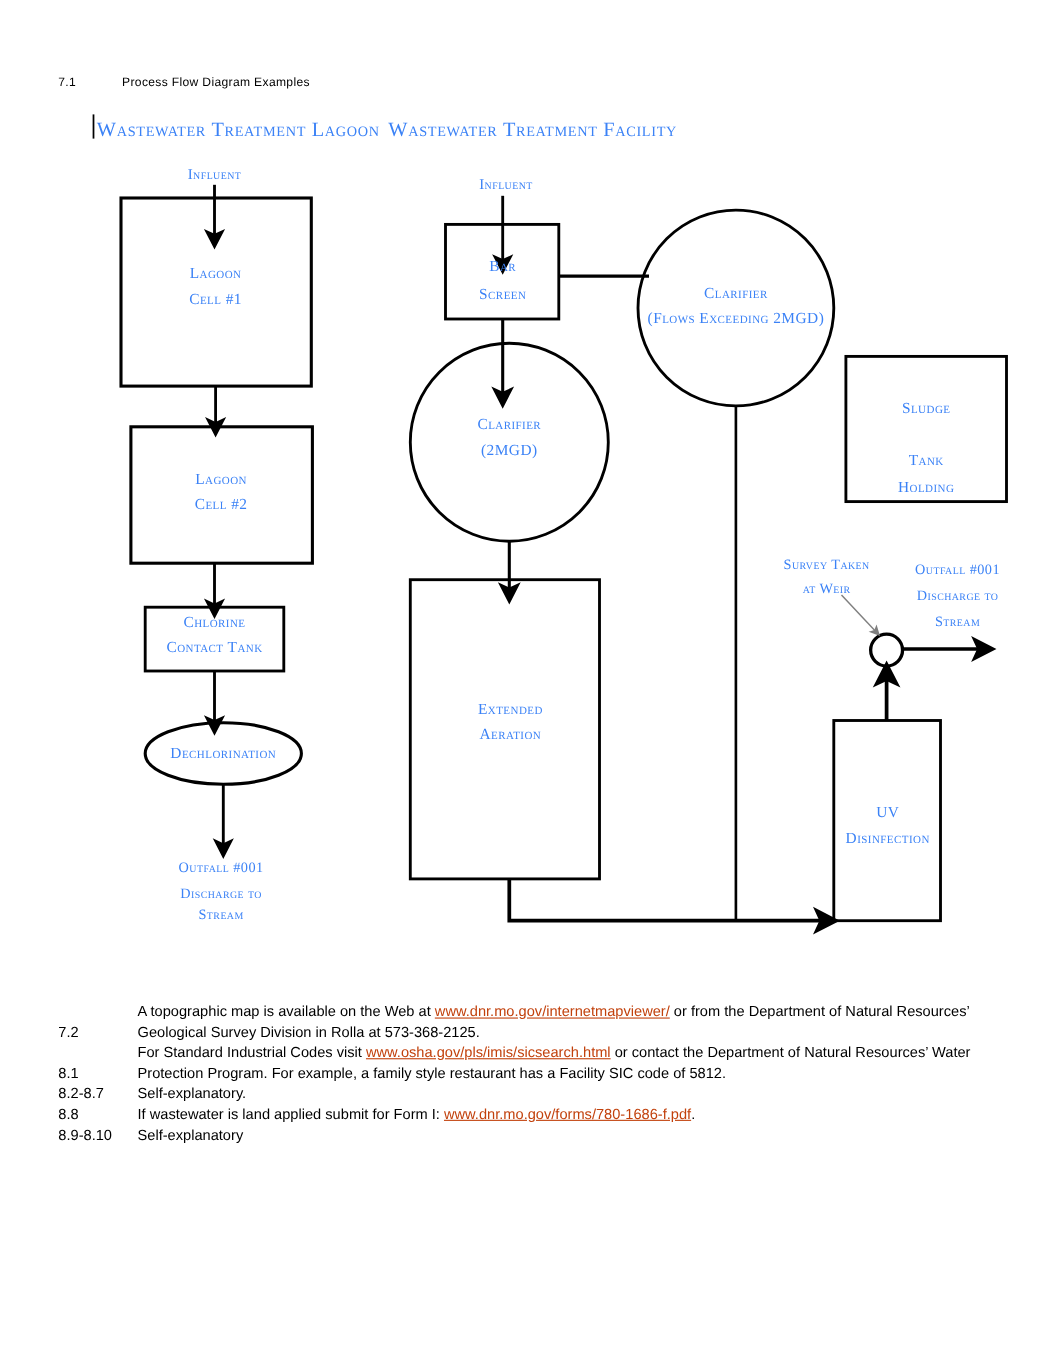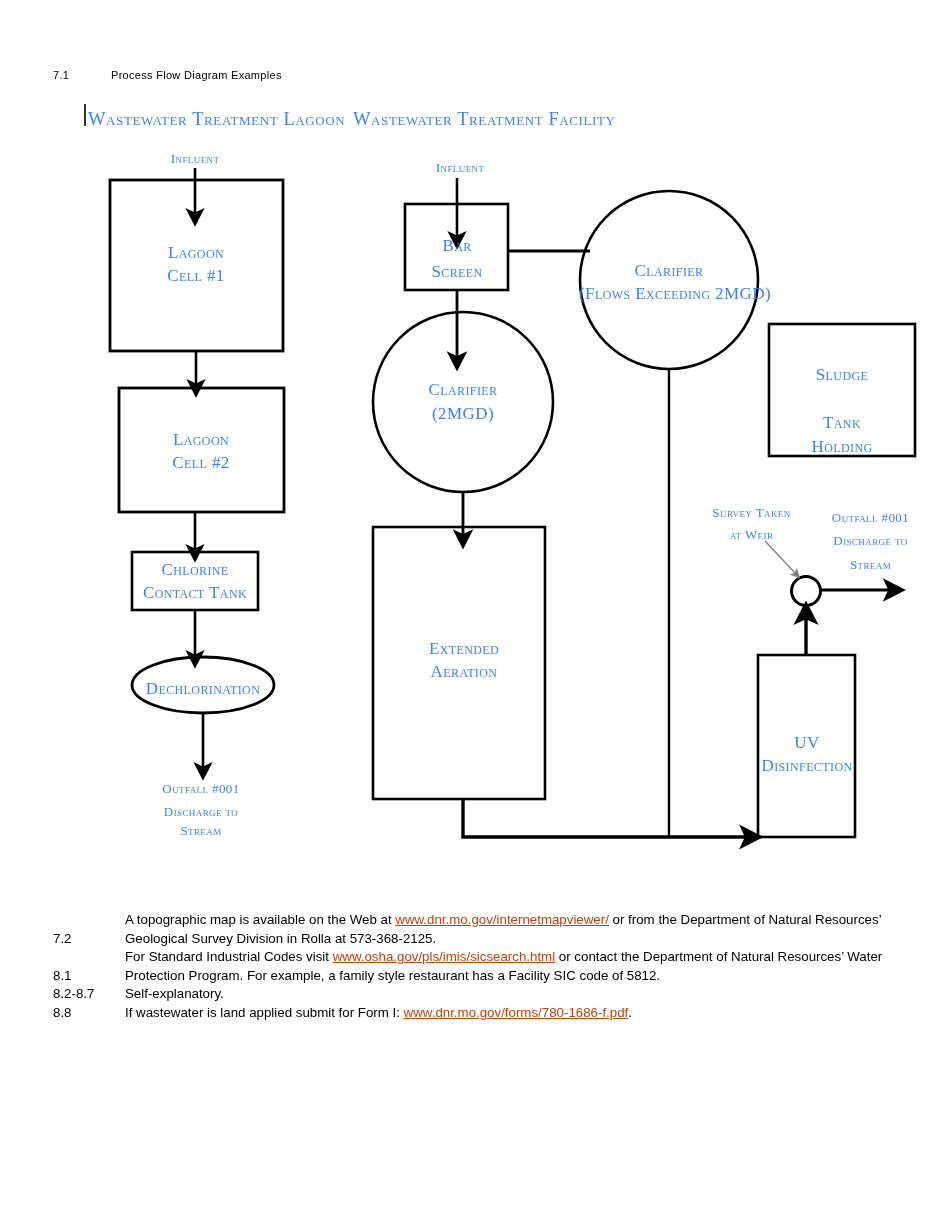--- a/index.html
+++ b/index.html
@@ -55,21 +55,21 @@
     line-height: 1.62;
     white-space: nowrap;
     font-variant: small-caps;
     letter-spacing: 0.4px;
   }
   .dlabel.t-title {
     font-size: 18.5px;
     letter-spacing: 0.6px;
   }
   .dlabel.t-node {
-    font-size: 17px;
+    font-size: 14px;
   }
   .dlabel.t-small {
     font-size: 13px;
   }
   .dlabel.t-influent {
     font-size: 13.5px;
   }
 
   
   .notes {
@@ -229,15 +229,19 @@
         <div class="note-body">For Standard Industrial Codes visit <a class="lnk" href="#">www.osha.gov/pls/imis/sicsearch.html</a> or contact the Department of Natural Resources’ Water Protection Program.  For example, a family style restaurant has a Facility SIC code of 5812.</div>
       </div>
       <div class="note-row">
         <div class="note-num">8.2-8.7</div>
         <div class="note-body">Self-explanatory.</div>
       </div>
       <div class="note-row">
         <div class="note-num">8.8</div>
         <div class="note-body">If wastewater is land applied submit for Form I:  <a class="lnk" href="#">www.dnr.mo.gov/forms/780-1686-f.pdf</a>.</div>
       </div>
+      <div class="note-row">
+        <div class="note-num">8.9-8.10</div>
+        <div class="note-body">Self-explanatory</div>
+      </div>
     </div>
 
 </div>
 
 </body></html>

